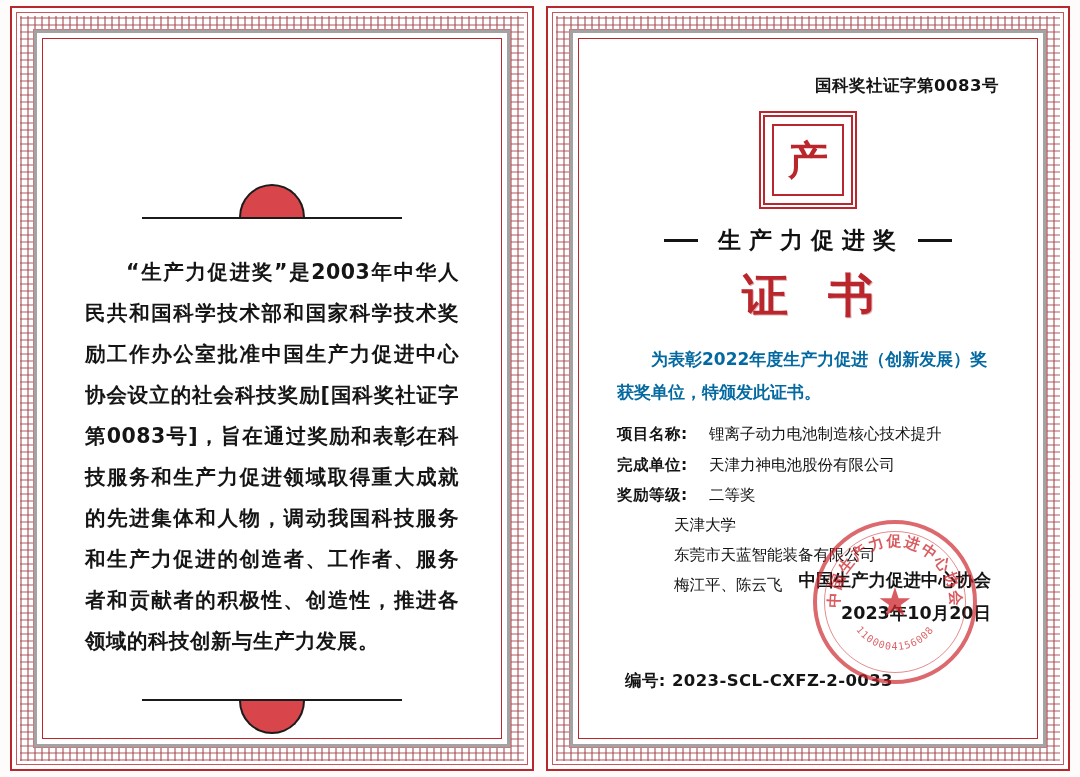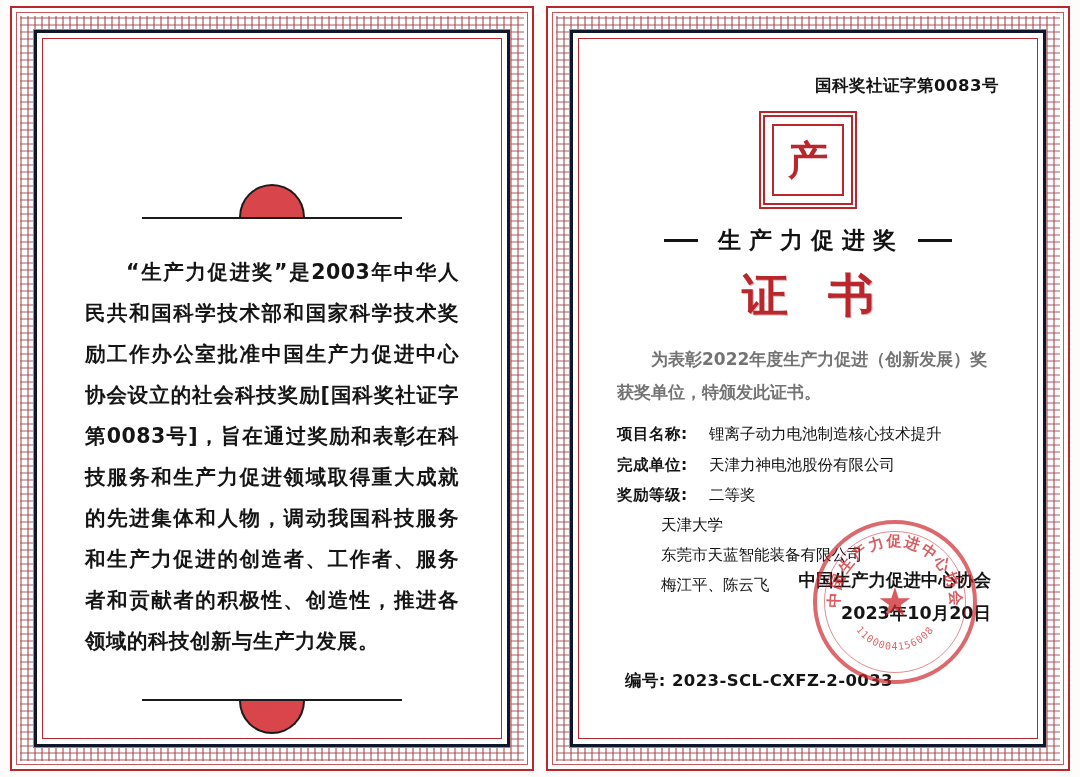--- a/index.html
+++ b/index.html
@@ -76,21 +76,21 @@
     position: absolute;
     left: 21px; top: 21px; right: 21px; bottom: 21px;
     border: 1px solid rgba(150,40,48,0.6);
   }
 
   .inner-frame {
     position: relative;
     box-sizing: border-box;
     width: 100%;
     height: 100%;
-    border: 3px solid #0f172a;
+    border: 3px solid #a3a3a3;
     background: #ffffff;
     padding: 18px 26px;
   }
   .inner-frame::after {
     content: "";
     position: absolute;
     left: 5px; top: 5px; right: 5px; bottom: 5px;
     border: 1px solid #b9262c;
     pointer-events: none;
   }
@@ -220,21 +220,21 @@
     font-weight: 700;
     color: #b9262c;
     letter-spacing: 12px;
     padding-left: 12px;
     text-shadow: 1px 1px 0 rgba(160,30,36,0.35);
   }
   .citation {
     margin-top: 16px;
     font-size: 17px;
     line-height: 1.95;
-    color: #737373;
+    color: #0369a1;
     font-weight: 700;
   }
   .citation p { margin: 0; text-indent: 2em; }
 
   .fields {
     margin-top: 10px;
     font-size: 15.5px;
     color: #141414;
   }
   .field-row {
@@ -246,21 +246,21 @@
     flex: 0 0 auto;
     width: 92px;
     font-weight: 700;
     letter-spacing: 0.5px;
   }
   .field-value {
     flex: 1 1 auto;
     font-weight: 400;
   }
   .field-value-cont {
-    margin-left: 44px;
+    margin-left: 57px;
     line-height: 1.95;
   }
 
   .signature-block {
     position: absolute;
     right: 26px;
     bottom: 96px;
     text-align: right;
     font-size: 17.5px;
     font-weight: 700;

